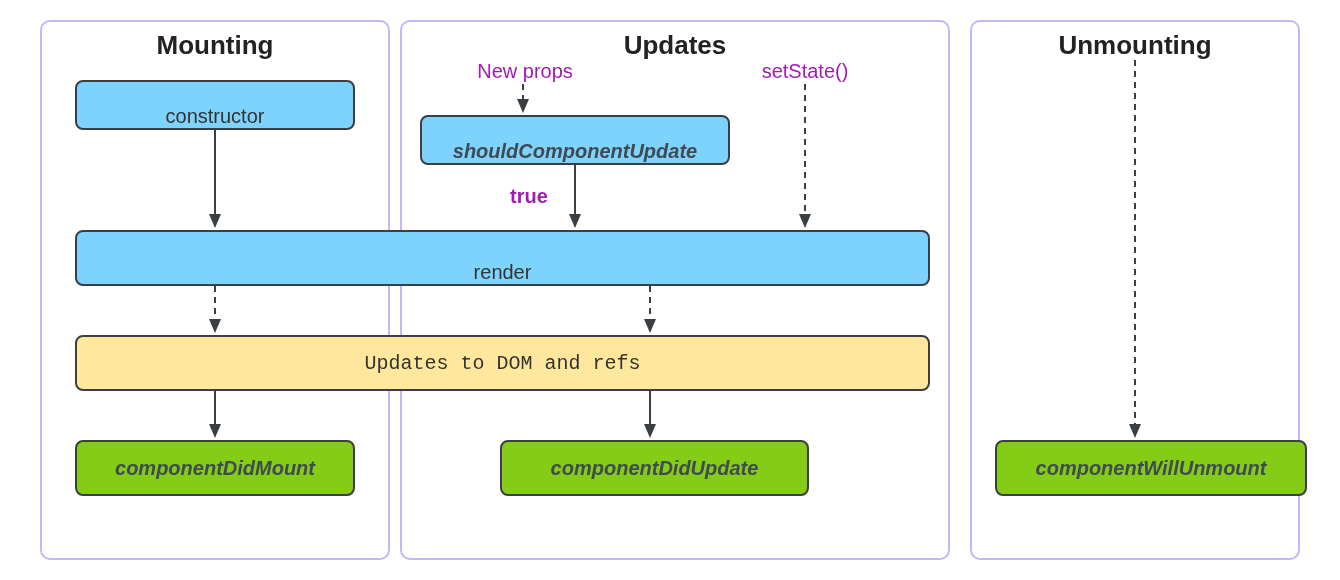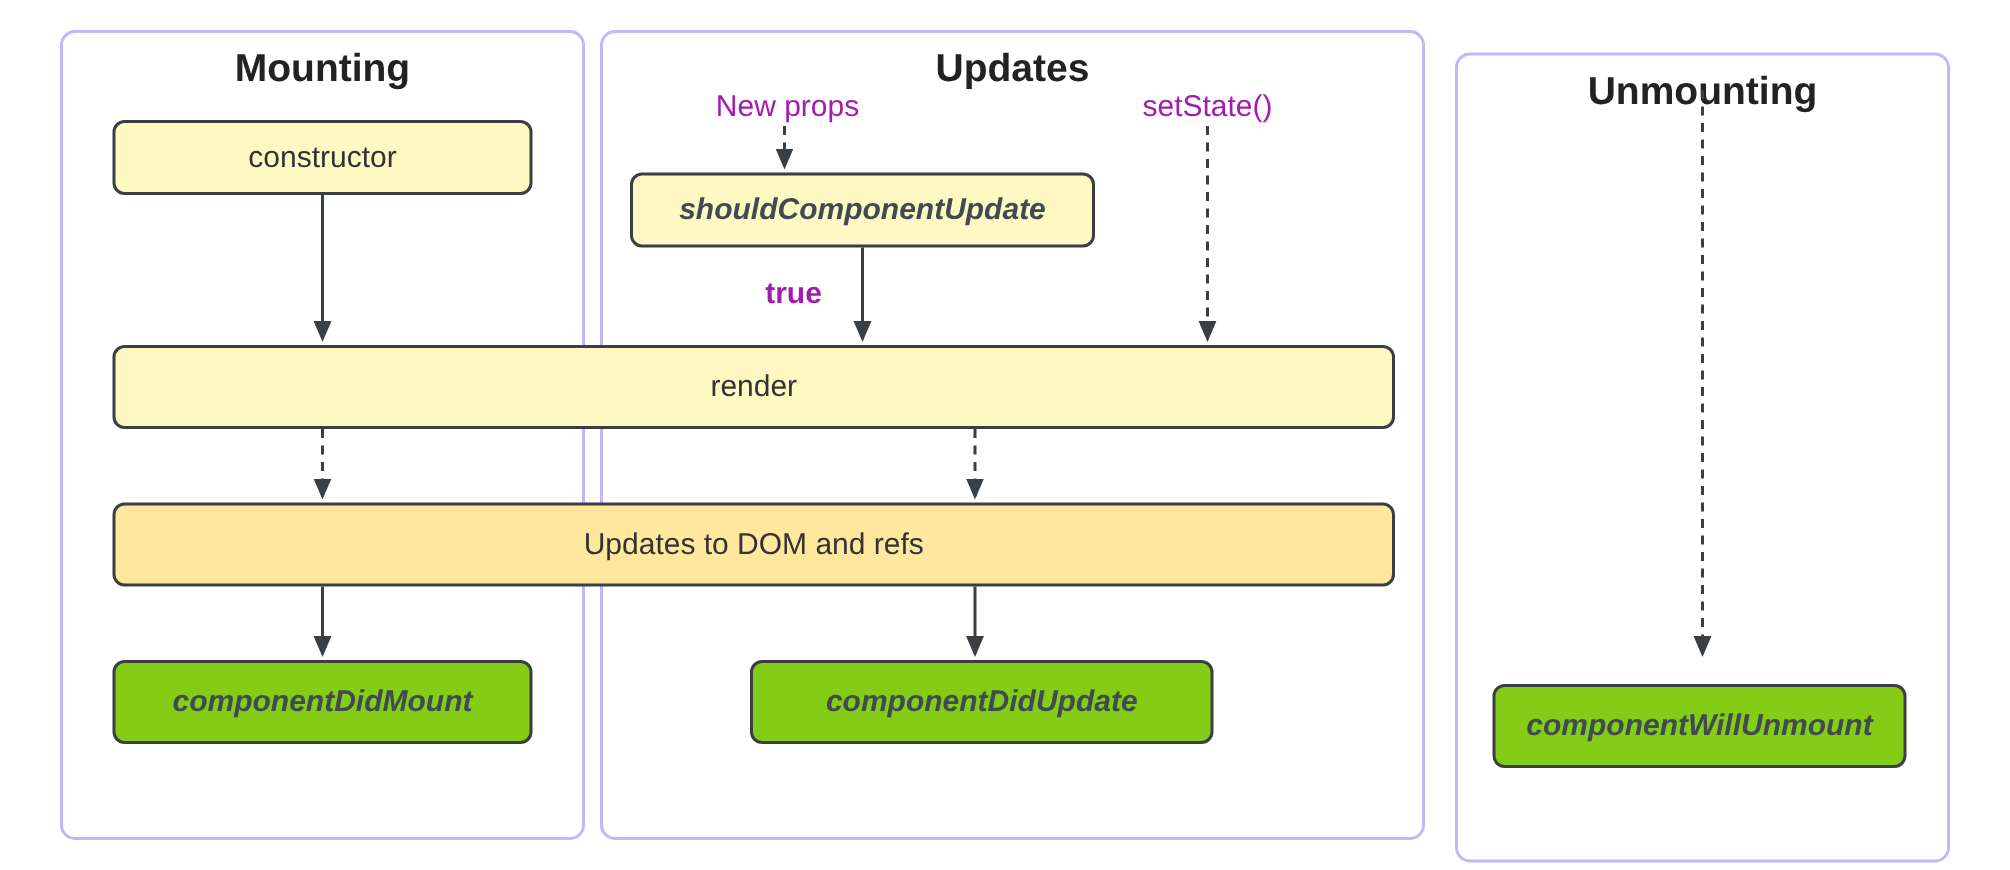--- a/index.html
+++ b/index.html
@@ -32,21 +32,21 @@
     position: absolute;
     border: 2px solid #3a3f44;
     border-radius: 8px;
     display: flex;
     align-items: center;
     justify-content: center;
     font-size: 20px;
     color: #333;
     padding: 0 8px;
   }
-  .green { background: #fef9c3; }
+  .green { background: #7dd3fc; align-items: flex-end; }
   .yellow { background: #ffe79e; }
   .blue  { background: #84cc16; text-align: center; }
   .bold-italic { font-weight: bold; font-style: italic; color: #3f4a52; }
   .label {
     position: absolute;
     font-size: 20px;
     color: #a21caf;
     text-align: center;
   }
   svg.arrows {
@@ -61,54 +61,54 @@
 </style>
 </head>
 <body>
 
 <div class="panel" style="left:40px; top:20px; width:350px; height:540px;">
   <div class="panel-title">Mounting</div>
 </div>
 <div class="panel" style="left:400px; top:20px; width:550px; height:540px;">
   <div class="panel-title">Updates</div>
 </div>
-<div class="panel" style="left:970px; top:20px; width:330px; height:540px;margin-top:15px;">
+<div class="panel" style="left:970px; top:20px; width:330px; height:540px;">
   <div class="panel-title">Unmounting</div>
 </div>
 
 <div class="box green" style="left:75px; top:80px; width:280px; height:50px;">
   <span>constructor</span>
 </div>
 
 <div class="label" style="left:460px; top:60px; width:130px;">New props</div>
 <div class="label" style="left:745px; top:60px; width:120px;">setState()</div>
 
 <div class="box green" style="left:420px; top:115px; width:310px; height:50px;">
   <span class="bold-italic">shouldComponentUpdate</span>
 </div>
 
 <div class="label" style="left:504px; top:185px; width:50px; font-weight:bold;">true</div>
 
 <div class="box green" style="left:75px; top:230px; width:855px; height:56px;">
   <span>render</span>
 </div>
 
-<div class="box yellow" style="left:75px; top:335px; width:855px; height:56px;">
+<div class="box yellow" style="left:75px; top:335px; width:855px; height:56px;font-family:Liberation Mono, monospace;">
   <span>Updates to DOM and refs</span>
 </div>
 
 <div class="box blue" style="left:75px; top:440px; width:280px; height:56px;">
   <span class="bold-italic">componentDidMount</span>
 </div>
 
 <div class="box blue" style="left:500px; top:440px; width:309px; height:56px;">
   <span class="bold-italic">componentDidUpdate</span>
 </div>
 
-<div class="box blue" style="left:995px; top:440px; width:276px; height:56px;margin-top:16px;">
+<div class="box blue" style="left:995px; top:440px; width:312px; height:56px;">
   <span class="bold-italic">componentWillUnmount</span>
 </div>
 
 <svg class="arrows">
   <defs>
     <marker id="ah" markerWidth="10" markerHeight="10" refX="6" refY="3" orient="auto">
       <path d="M0,0 L7,3 L0,6 Z" class="arrowhead"></path>
     </marker>
   </defs>
 

